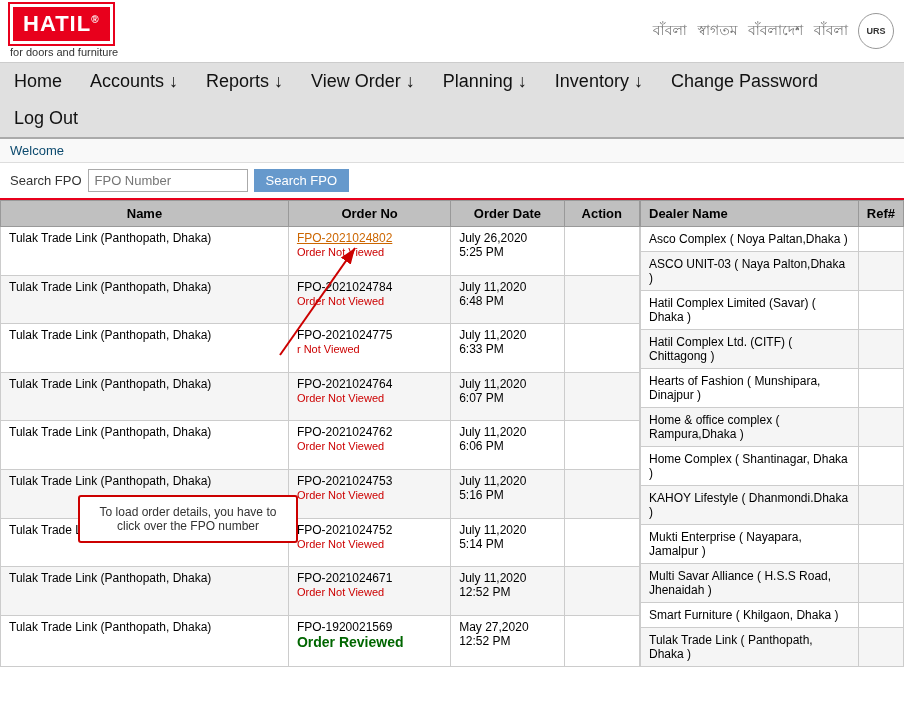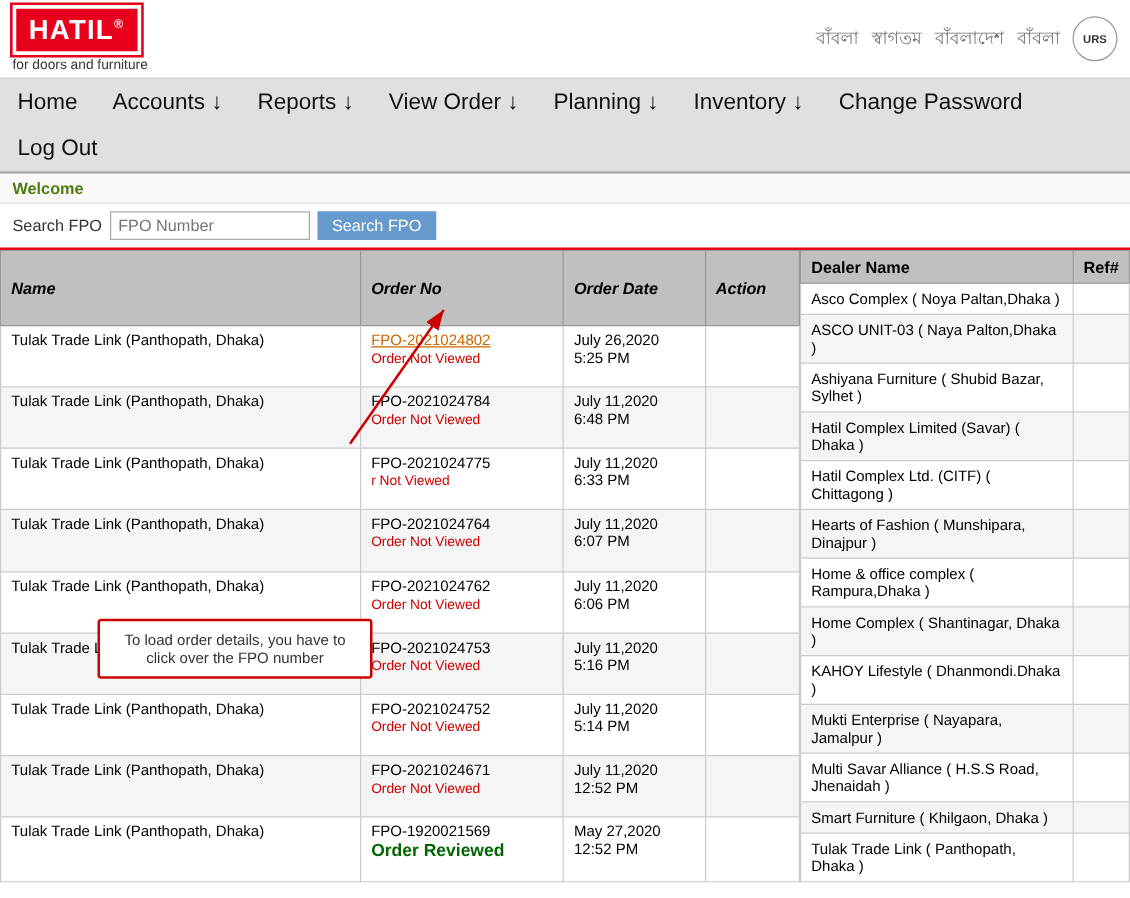--- a/index.html
+++ b/index.html
@@ -13,29 +13,29 @@
     .header-right { display: flex; align-items: center; gap: 10px; }
     .header-text { font-size: 11px; color: #555; font-family: serif; }
     .urs-badge { border: 1px solid #999; border-radius: 50%; width: 36px; height: 36px; display: flex; align-items: center; justify-content: center; font-size: 9px; font-weight: bold; color: #333; }
 
     
     nav { background: #e0e0e0; border-bottom: 2px solid #aaa; }
     nav ul { list-style: none; display: flex; flex-wrap: wrap; }
     nav ul li a { display: block; padding: 8px 14px; color: #111; text-decoration: none; font-size: 18px; font-weight: normal; }
 
     
-    .welcome { padding: 4px 10px; font-size: 13px; color: #4d7c0f; background: #f9f9f9; border-bottom: 1px solid #ddd; font-weight: bold; }
+    .welcome { padding: 4px 10px; font-size: 13px; color: #0c4a6e; background: #f9f9f9; border-bottom: 1px solid #ddd; }
 
     
     .search-bar { padding: 6px 10px; display: flex; align-items: center; gap: 6px; border-bottom: 2px solid #e8001c; background: #fff; }
     .search-bar label { font-size: 13px; color: #333; }
     .search-bar input { border: 1px solid #aaa; padding: 3px 6px; font-size: 13px; width: 160px; color: #aaa; }
     .search-bar button { background: #6699cc; color: #fff; border: none; padding: 4px 12px; font-size: 13px; cursor: pointer; }
     .main-table { border-collapse: collapse; width: 640px; flex-shrink: 0; }
-    .main-table th { background: #c0c0c0; border: 1px solid #999; padding: 22px 8px; text-align: left; font-size: 13px; white-space: nowrap; font-style: italic; }
+    .main-table th { background: #c0c0c0; border: 1px solid #999; padding: 5px 8px; text-align: center; font-size: 13px; white-space: nowrap; }
     .main-table td { border: 1px solid #ccc; padding: 4px 8px; font-size: 12px; vertical-align: top; background: #fff; }
     .main-table tr:nth-child(even) td { background: #f5f5f5; }
     .fpo-link { color: #cc6600; text-decoration: underline; cursor: pointer; }
     .order-status { color: #cc0000; font-size: 11px; }
     .order-status-green { color: #006600; font-size: 14px; font-weight: bold; }
 
     
     .dealer-table { border-collapse: collapse; flex-shrink: 0; width: 264px; }
     .dealer-table th { background: #c0c0c0; border: 1px solid #999; padding: 5px 8px; text-align: left; font-size: 13px; }
     .dealer-table td { border: 1px solid #ccc; padding: 5px 8px; font-size: 12px; background: #fff; }
@@ -194,24 +194,20 @@
       <tbody id="dealer-tbody">
       <tr>
             <td>Asco Complex ( Noya Paltan,Dhaka )</td>
             <td></td>
           </tr>
           <tr>
             <td>ASCO UNIT-03 ( Naya Palton,Dhaka )</td>
             <td></td>
           </tr>
           <tr>
-            <td>Ashiyana Furniture ( Shubid Bazar, Sylhet )</td>
-            <td></td>
-          </tr>
-          <tr>
             <td>Hatil Complex Limited (Savar) ( Dhaka )</td>
             <td></td>
           </tr>
           <tr>
             <td>Hatil Complex Ltd. (CITF) ( Chittagong )</td>
             <td></td>
           </tr>
           <tr>
             <td>Hearts of Fashion ( Munshipara, Dinajpur )</td>
             <td></td>

